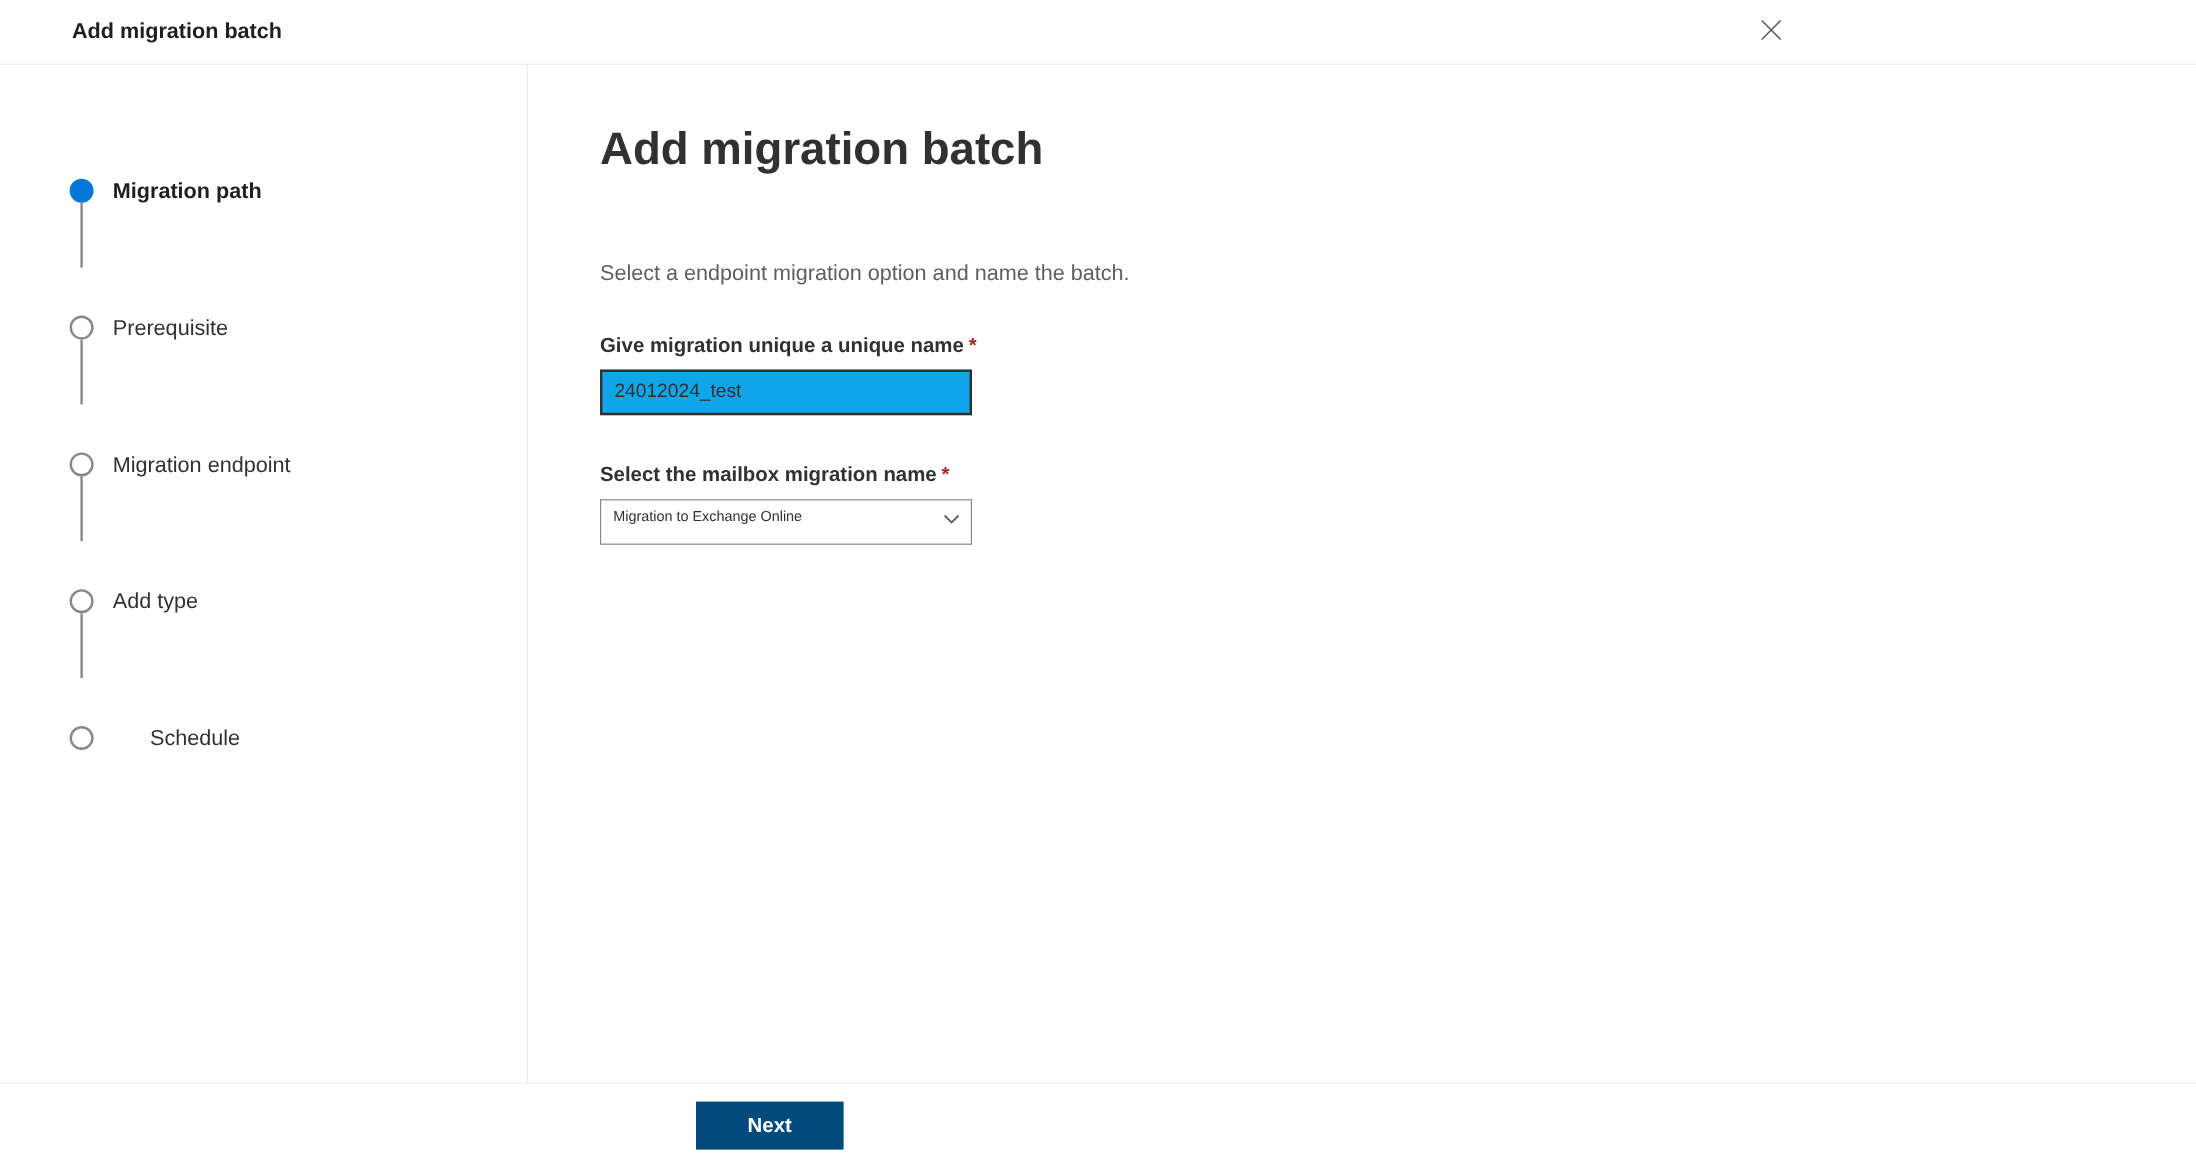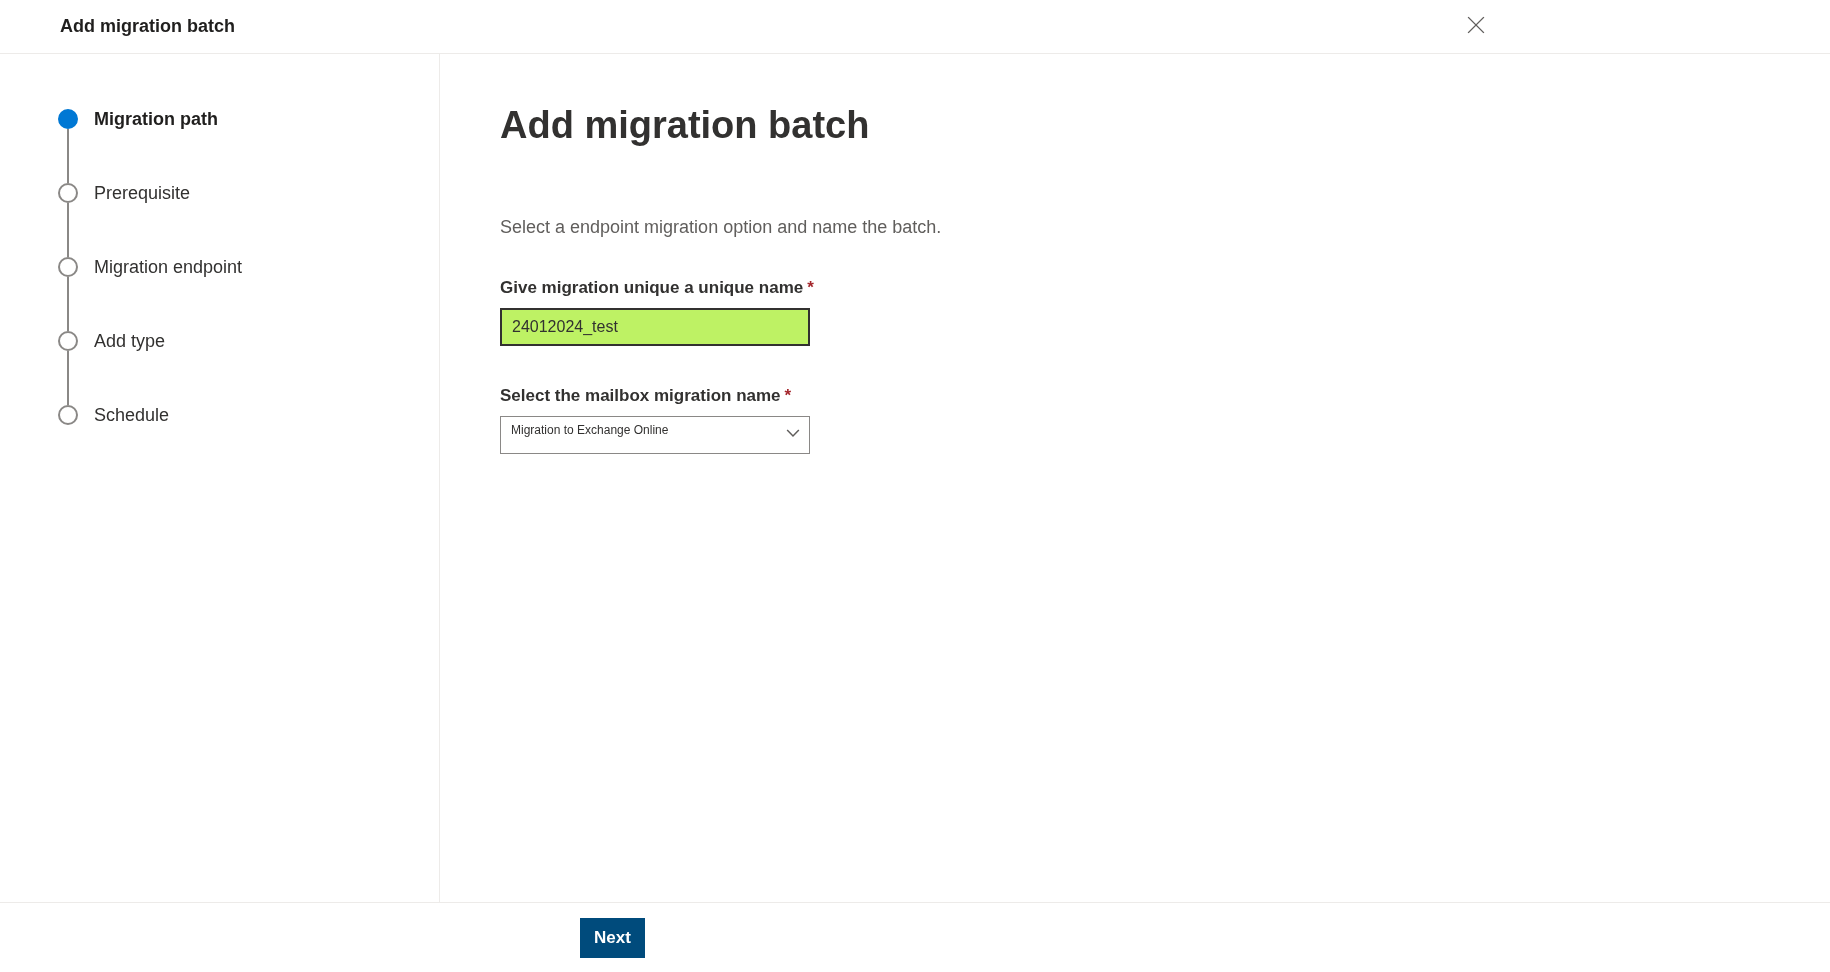--- a/index.html
+++ b/index.html
@@ -55,23 +55,25 @@
       padding: 55px 0 0 58px;
     }
     .step-list {
       list-style: none;
     }
     .step-item {
       display: flex;
       align-items: flex-start;
       position: relative;
       min-height: 74px;
+      margin-top: 40px;
     }
     .step-item:last-child {
       min-height: auto;
+      gap: 31px;
     }
     .step-marker {
       width: 20px;
       height: 20px;
       border-radius: 50%;
       border: 2px solid #8a8886;
       background: #ffffff;
       flex-shrink: 0;
       position: relative;
       z-index: 2;
@@ -131,21 +133,21 @@
       color: #a4262c;
       margin-left: 4px;
     }
     .text-input {
       width: 310px;
       height: 38px;
       padding: 6px 10px;
       font-size: 16px;
       font-family: inherit;
       border: 2px solid #323130;
-      background: #bef264;
+      background: #0ea5e9;
       color: #323130;
       outline: none;
     }
     .select-wrapper {
       position: relative;
       width: 310px;
     }
     .select-input {
       width: 100%;
       height: 38px;
@@ -182,21 +184,21 @@
       align-items: center;
       padding-left: 580px;
     }
     .next-btn {
       background: #004b7c;
       color: #ffffff;
       border: none;
       font-size: 17px;
       font-weight: 600;
       font-family: inherit;
-      padding: 10px 14px;
+      padding: 10px 43px;
       cursor: pointer;
     }
   </style>
 </head>
 <body>
 
 <div class="header">
   <div class="header-title">Add migration batch</div>
   <button class="close-btn">
     <span>

